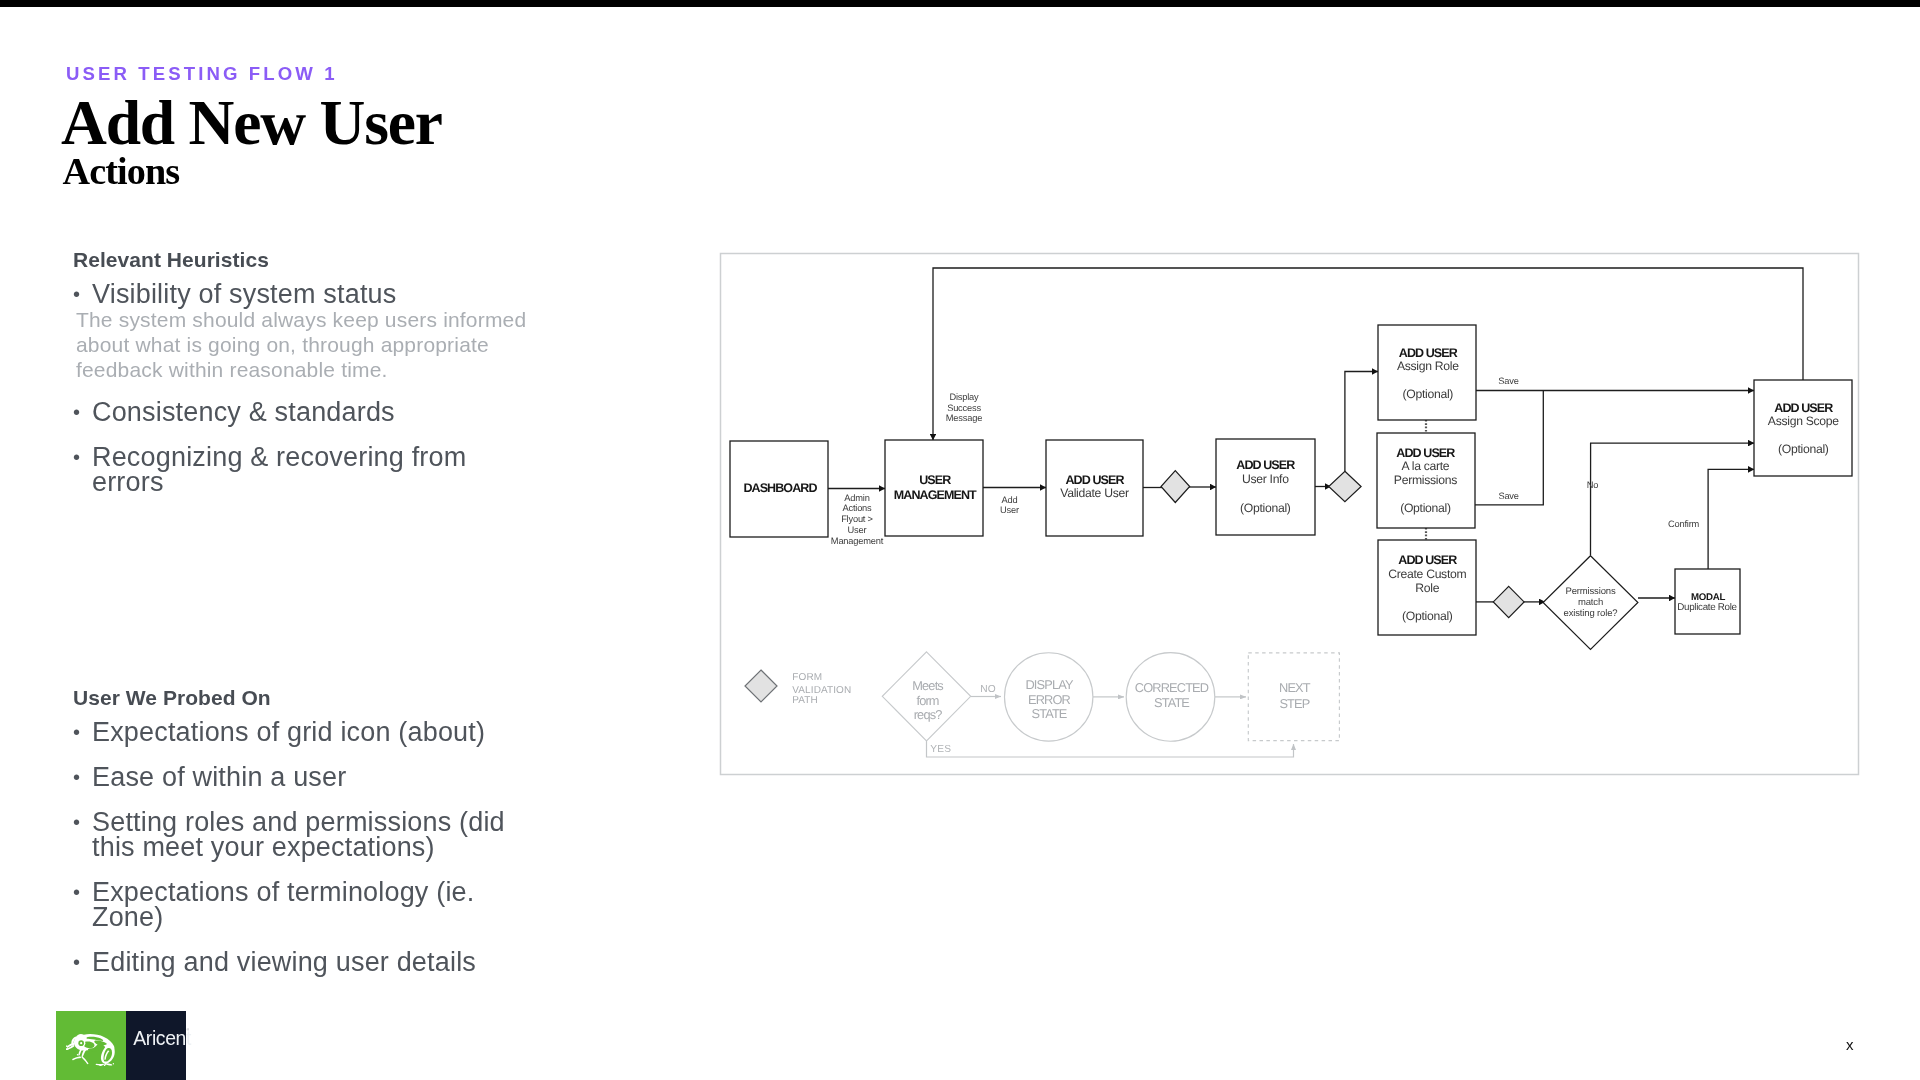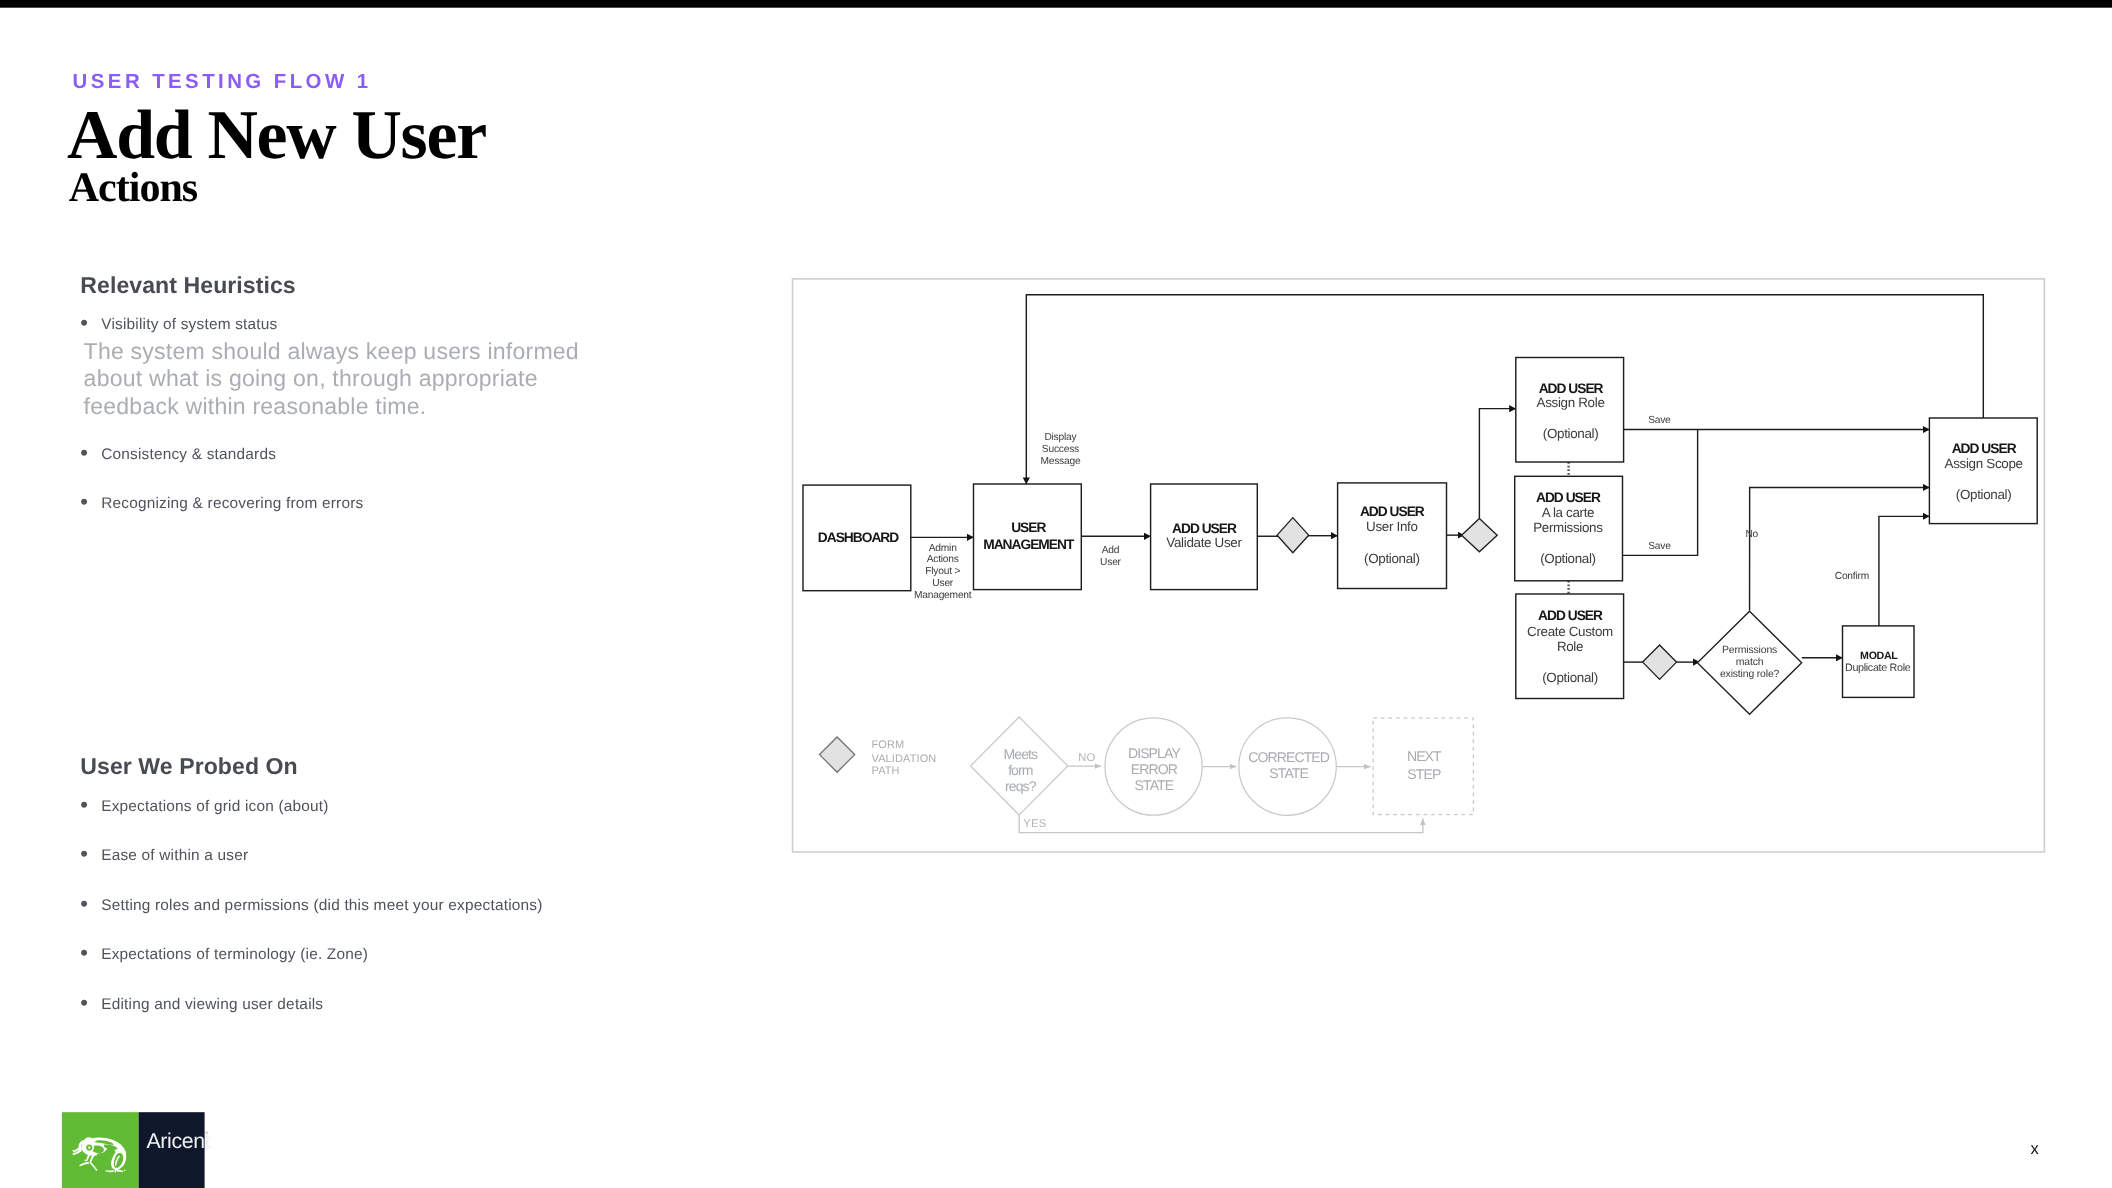--- a/index.html
+++ b/index.html
@@ -9,21 +9,21 @@
   #topbar{position:absolute;left:0;top:0;width:1920px;height:7px;background:#000;}
 
   #eyebrow{position:absolute;left:66px;top:63px;font-size:18.6px;font-weight:bold;letter-spacing:3.1px;color:#8b5cf6;}
   #title{position:absolute;left:61px;top:86.2px;font-family:"Liberation Serif",serif;font-weight:bold;font-size:63.5px;color:#000;letter-spacing:-1.2px;}
   #subtitle{position:absolute;left:62.5px;top:149px;font-family:"Liberation Serif",serif;font-weight:bold;font-size:38.2px;color:#000;letter-spacing:-0.9px;}
 
   .sec-head{position:absolute;font-size:21px;font-weight:bold;color:#474c53;letter-spacing:0.05px;}
   .bullets{position:absolute;width:470px;}
   .bul{position:relative;margin-bottom:0;}
   .bul .dot{position:absolute;left:0;top:0;font-size:20px;color:#4f545b;line-height:25px;}
-  .bul .btxt{margin-left:19px;font-size:14px;color:#4f545b;line-height:25px;letter-spacing:0.18px;}
+  .bul .btxt{margin-left:19px;font-size:27px;color:#4f545b;line-height:25px;letter-spacing:0.18px;}
   .bul .bsub{margin-left:3px;font-size:21px;color:#aaaeb3;line-height:25.0px;letter-spacing:0.18px;}
 
   #logo{position:absolute;left:56px;top:1011px;width:144px;height:69px;display:flex;}
   #logo .gr{width:70px;height:69px;background:#62bb35;position:relative;overflow:hidden;}
   #logo .gr .frog{position:absolute;left:10.2px;top:21px;width:50px;height:34px;}
   #logo .bk{width:60px;height:69px;background:#0f172a;position:relative;}
   #logo .bk .wm{position:absolute;left:7.2px;top:15.6px;font-family:"Liberation Sans",sans-serif;font-size:19.4px;color:#eef1f4;letter-spacing:-0.35px;}
   #logo .bk .tm{position:absolute;left:60.6px;top:18.4px;font-size:3.4px;color:#8d939b;line-height:1;}
   #xmark{position:absolute;left:1846px;top:1036px;font-size:15px;color:#111;font-family:"Liberation Sans",sans-serif;}
   #diagram{position:absolute;left:0;top:0;will-change:transform;}

